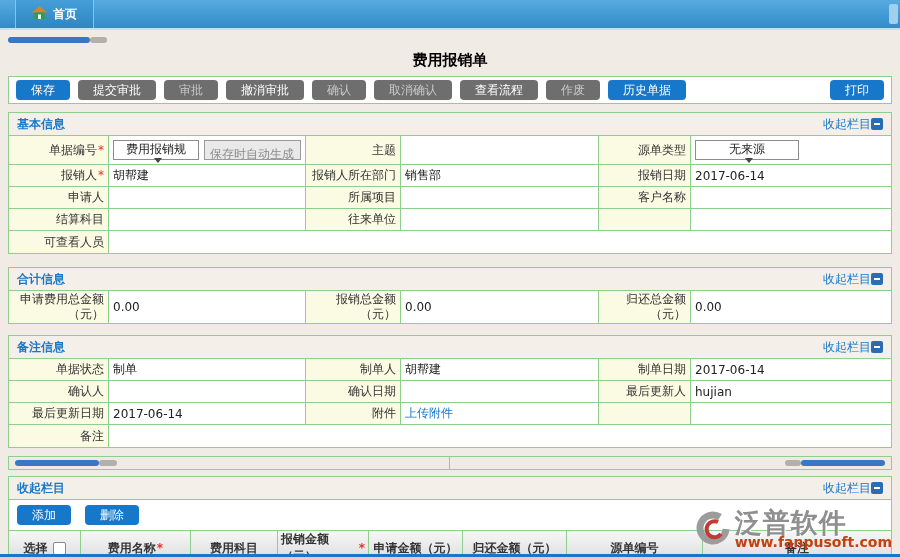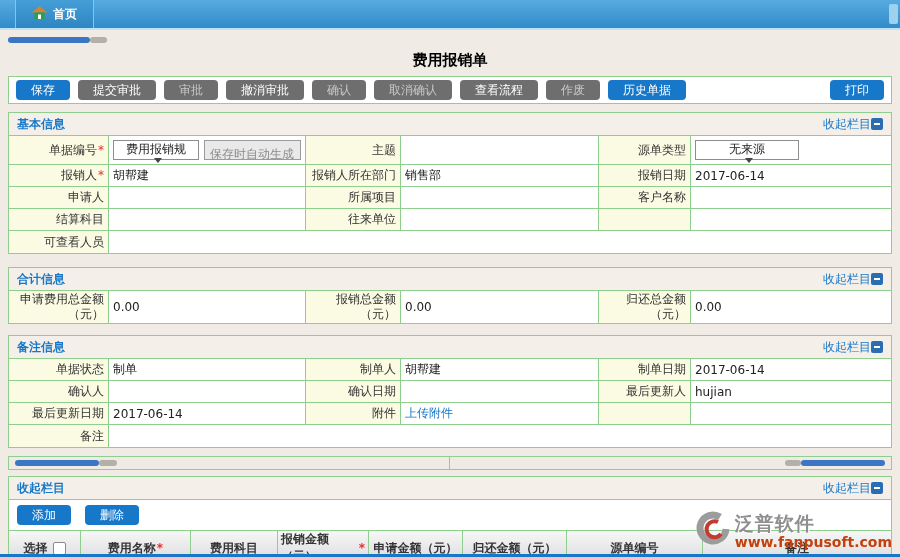--- a/index.html
+++ b/index.html
@@ -72,21 +72,21 @@
   .thead{ display:grid; grid-template-columns:72px 110px 87px 91px 94px 104px 136px 1fr;}
   .th{ background:linear-gradient(#f7f7f7,#d9d9d9); border-right:1px solid #8ecf8e;
     border-bottom:1px solid #8ecf8e; min-height:23px; display:flex; align-items:center;
     justify-content:center; font-weight:bold; color:#333; padding:0 3px;}
   .th.colend{ border-right:none; }
   .checkbox{ width:13px; height:13px; border:1px solid #8a8a8a; background:#fff;
     display:inline-block; margin-left:5px; border-radius:2px;}
   
   .watermark{ position:absolute; right:8px; bottom:8px; display:flex; align-items:center;
     gap:4px; z-index:5; }
-  .wm-text .brand{ font-size:19px; font-weight:bold; color:#8f8f8f;
+  .wm-text .brand{ font-size:27px; font-weight:bold; color:#8f8f8f;
     text-shadow:1px 1px 0 #fff; letter-spacing:1px; line-height:26px;}
   .wm-text .url{ font-size:14px; font-weight:bold; color:#c2410c; text-align:right; line-height:13px;}
   .bottom-bar{ position:absolute; left:0; bottom:0; width:100%; height:3px; background:#1777c8;}
   .w84{width:84px;} .w18{width:18px;} .w16{width:16px;} .w82{width:82px;} .w17{width:17px;}
 </style>
 </head>
 <body>
 
 <div class="tabbar">
   <div class="tab home">

